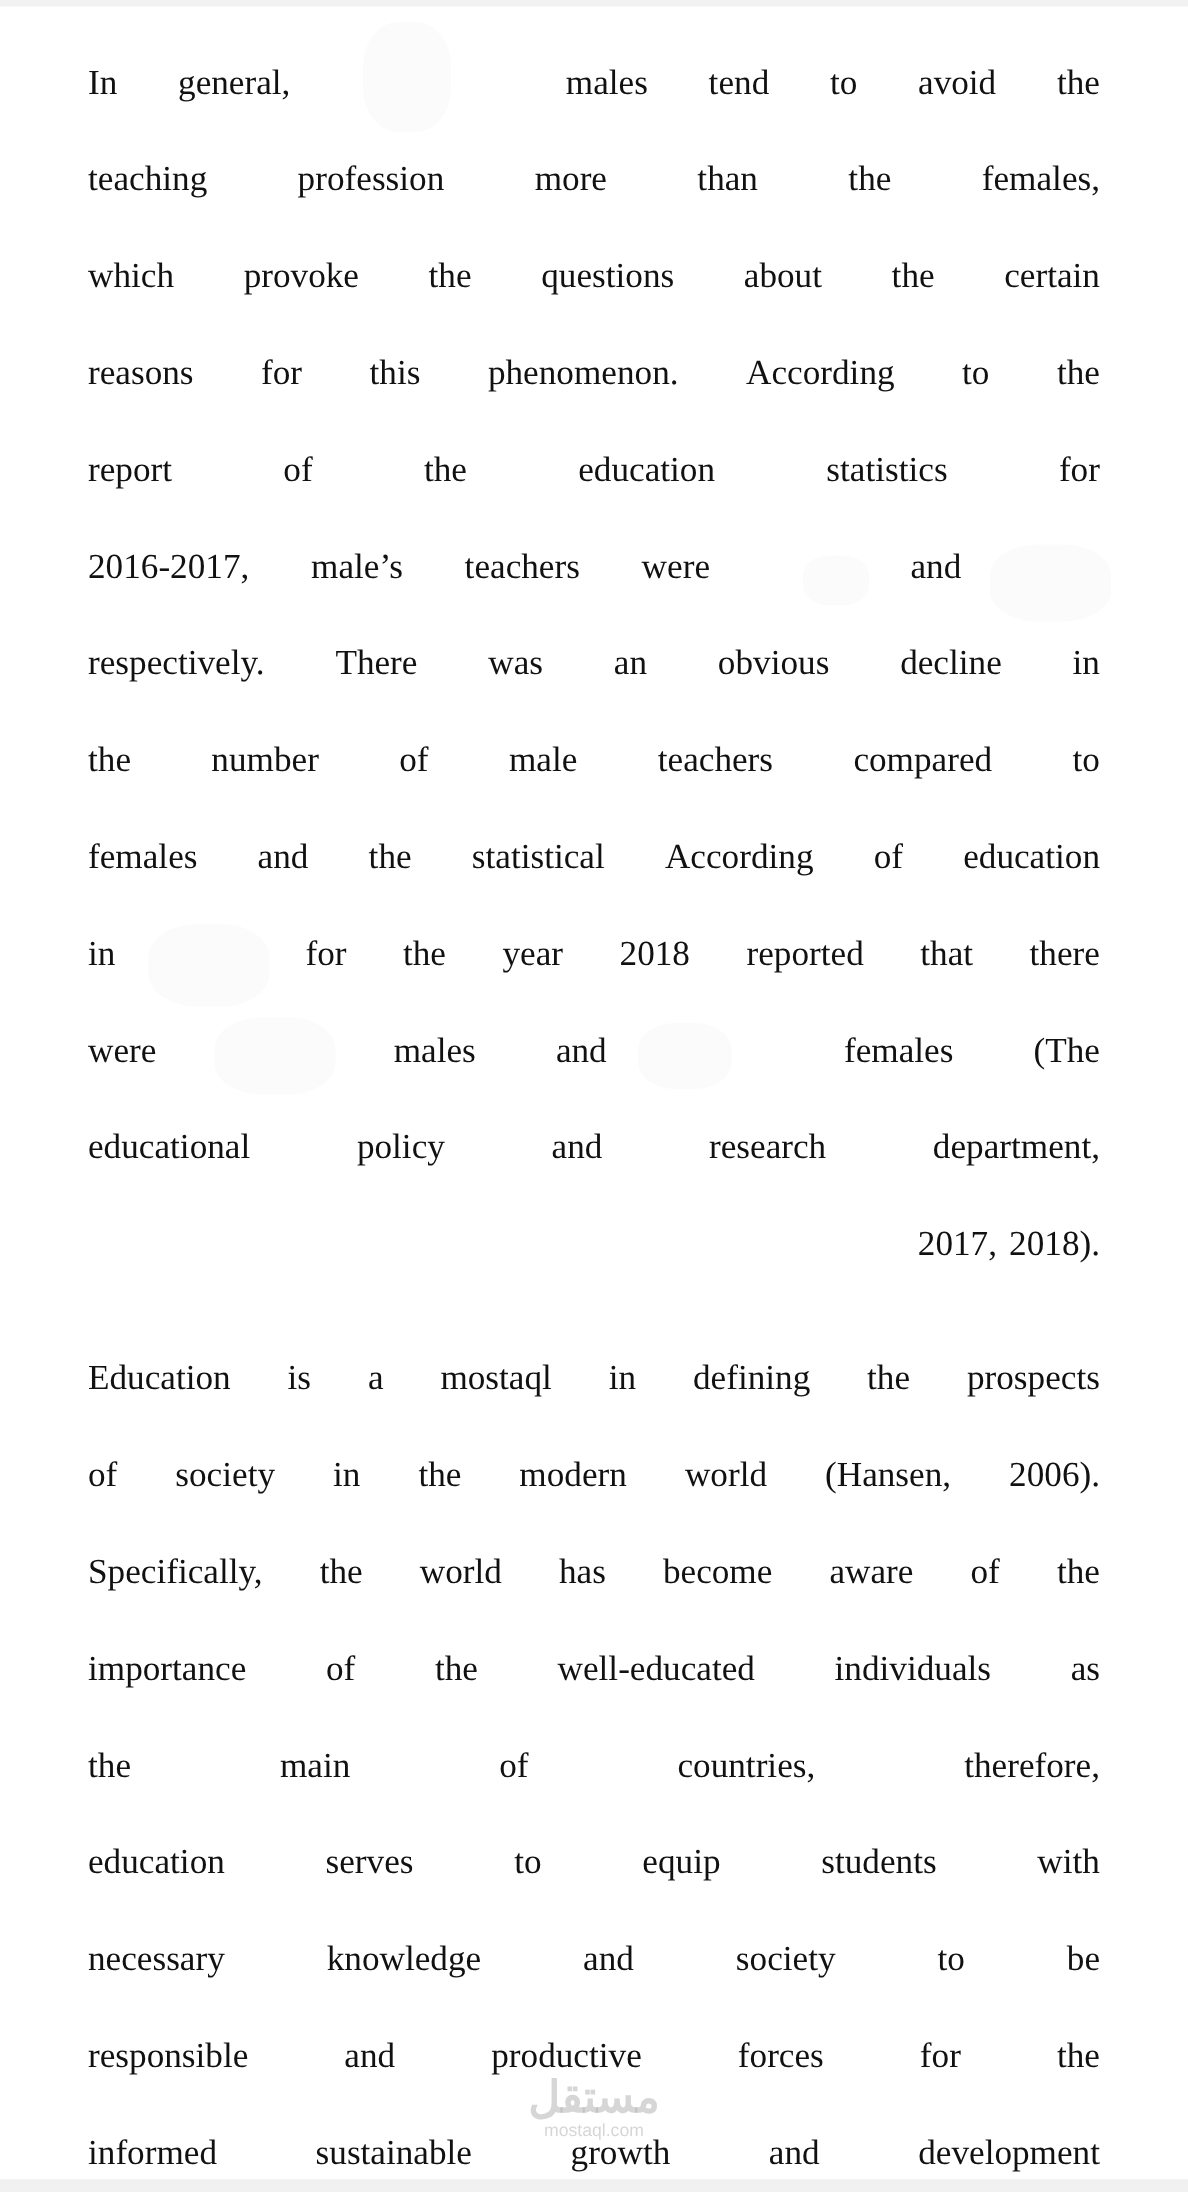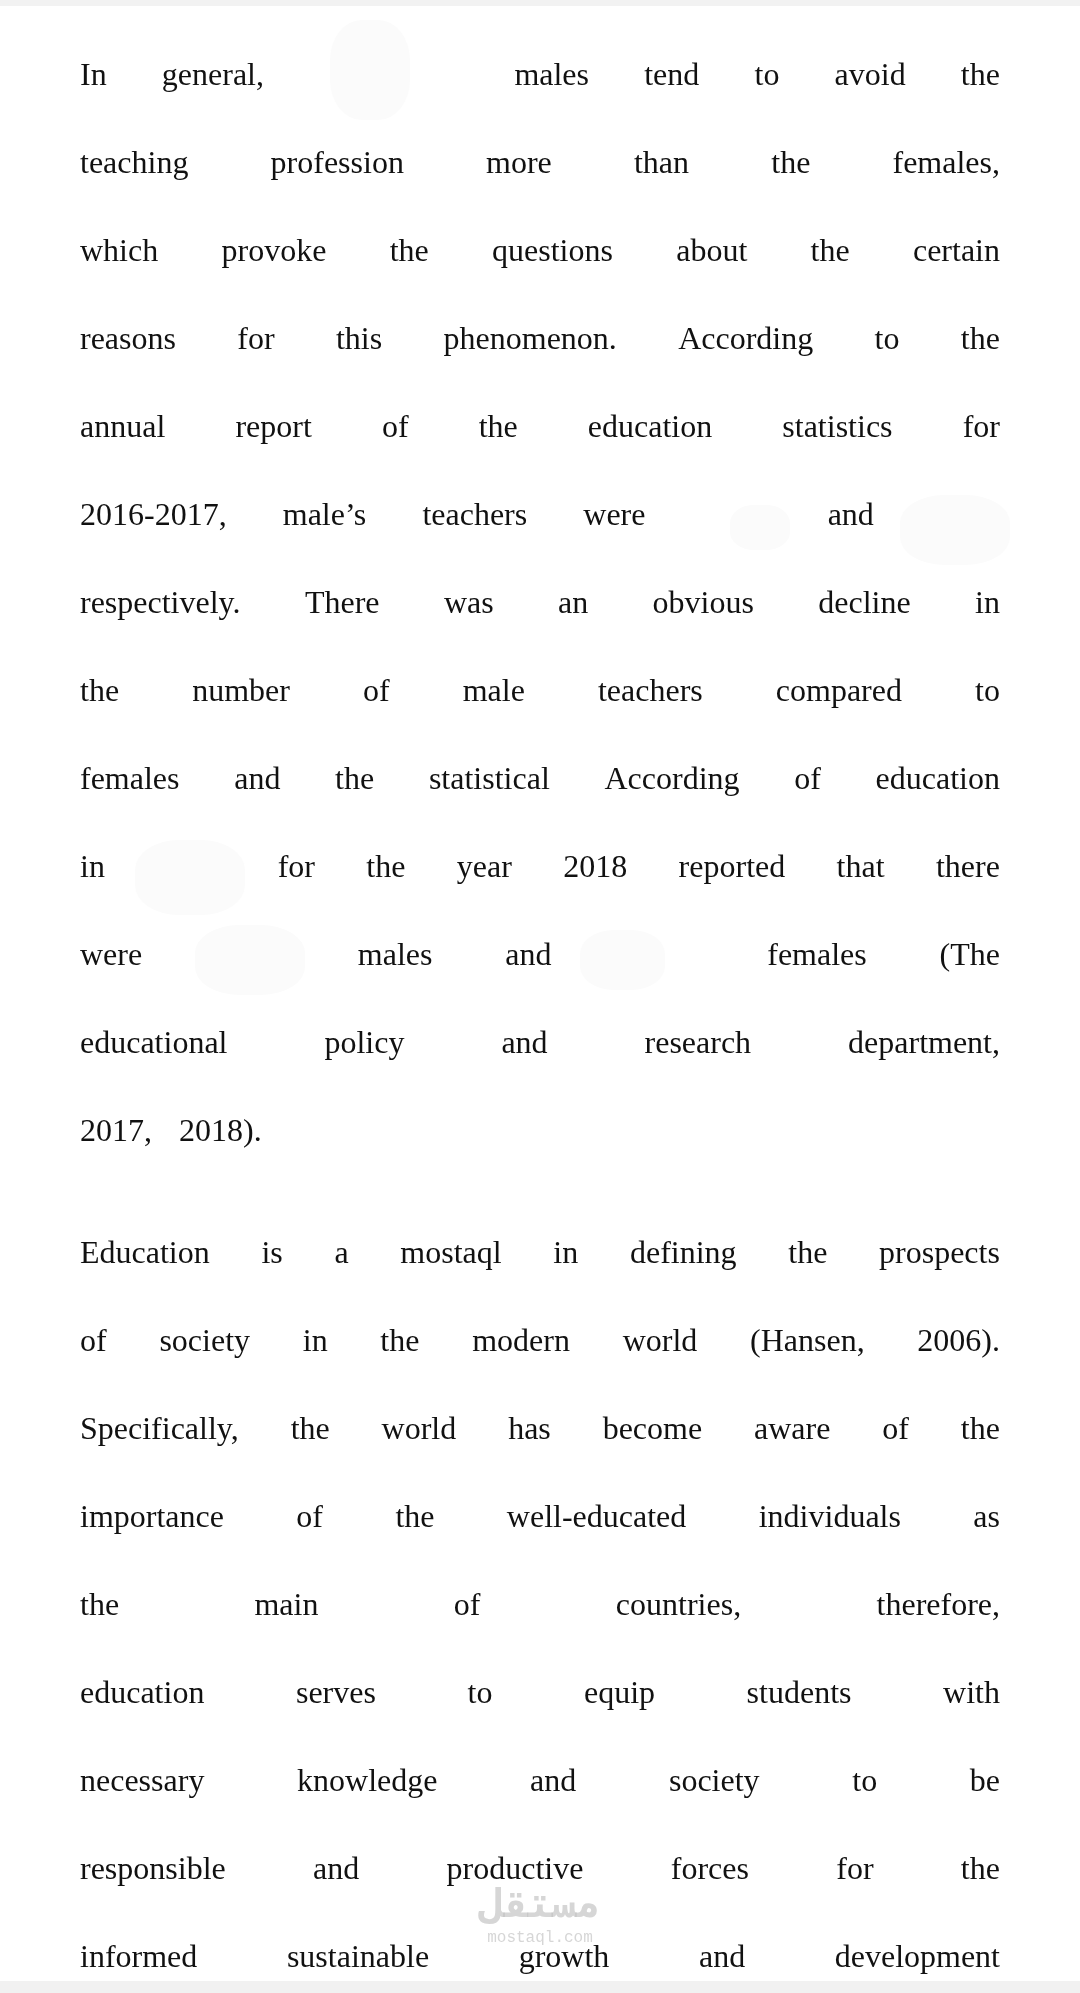--- a/index.html
+++ b/index.html
@@ -10,31 +10,31 @@
       color: #111111;
     }
     .topbar { position: absolute; left: 0; top: 0; width: 1080px; height: 6px; background: #f2f2f2; }
     .bottombar { position: absolute; left: 0; top: 1981px; width: 1080px; height: 12px; background: #f1f1f1; }
     .page { position: absolute; left: 80px; top: 30px; width: 920px; }
     .line {
       font-size: 32px; line-height: 88px; height: 88px;
       text-align: justify; text-align-last: justify; white-space: nowrap;
       display: flex; justify-content: space-between;
     }
-    .line.last { justify-content: flex-start; gap: 27px; }
+    .line.last { justify-content: flex-end; gap: 11px; }
     .w { display: inline-block; }
     .para2 { margin-top: 34px; }
     .redact { display: inline-block; background: #ffffff; color: transparent; }
     .smudge {
       position: absolute; background: #fbfbfb; border-radius: 40%;
       pointer-events: none;
     }
     .watermark {
       position: absolute; left: 470px; top: 1885px; width: 140px; text-align: center;
-      color: rgba(180,180,180,0.55); font-family: Liberation Mono, monospace;
+      color: rgba(180,180,180,0.55); font-family: Liberation Sans, sans-serif;
     }
     .watermark .ar { font-size: 40px; font-weight: bold; line-height: 44px; }
     .watermark .en { font-size: 16px; line-height: 18px; }
   </style>
 </head>
 <body>
 
 <div class="topbar"></div>
 
 <div class="page" id="page">
@@ -69,21 +69,20 @@
       <div class="line">
         <span class="w">reasons</span>
         <span class="w">for</span>
         <span class="w">this</span>
         <span class="w">phenomenon.</span>
         <span class="w">According</span>
         <span class="w">to</span>
         <span class="w">the</span>
       </div>
       <div class="line">
-        <span class="w">annual</span>
         <span class="w">report</span>
         <span class="w">of</span>
         <span class="w">the</span>
         <span class="w">education</span>
         <span class="w">statistics</span>
         <span class="w">for</span>
       </div>
       <div class="line">
         <span class="w">2016-2017,</span>
         <span class="w">male’s</span>

